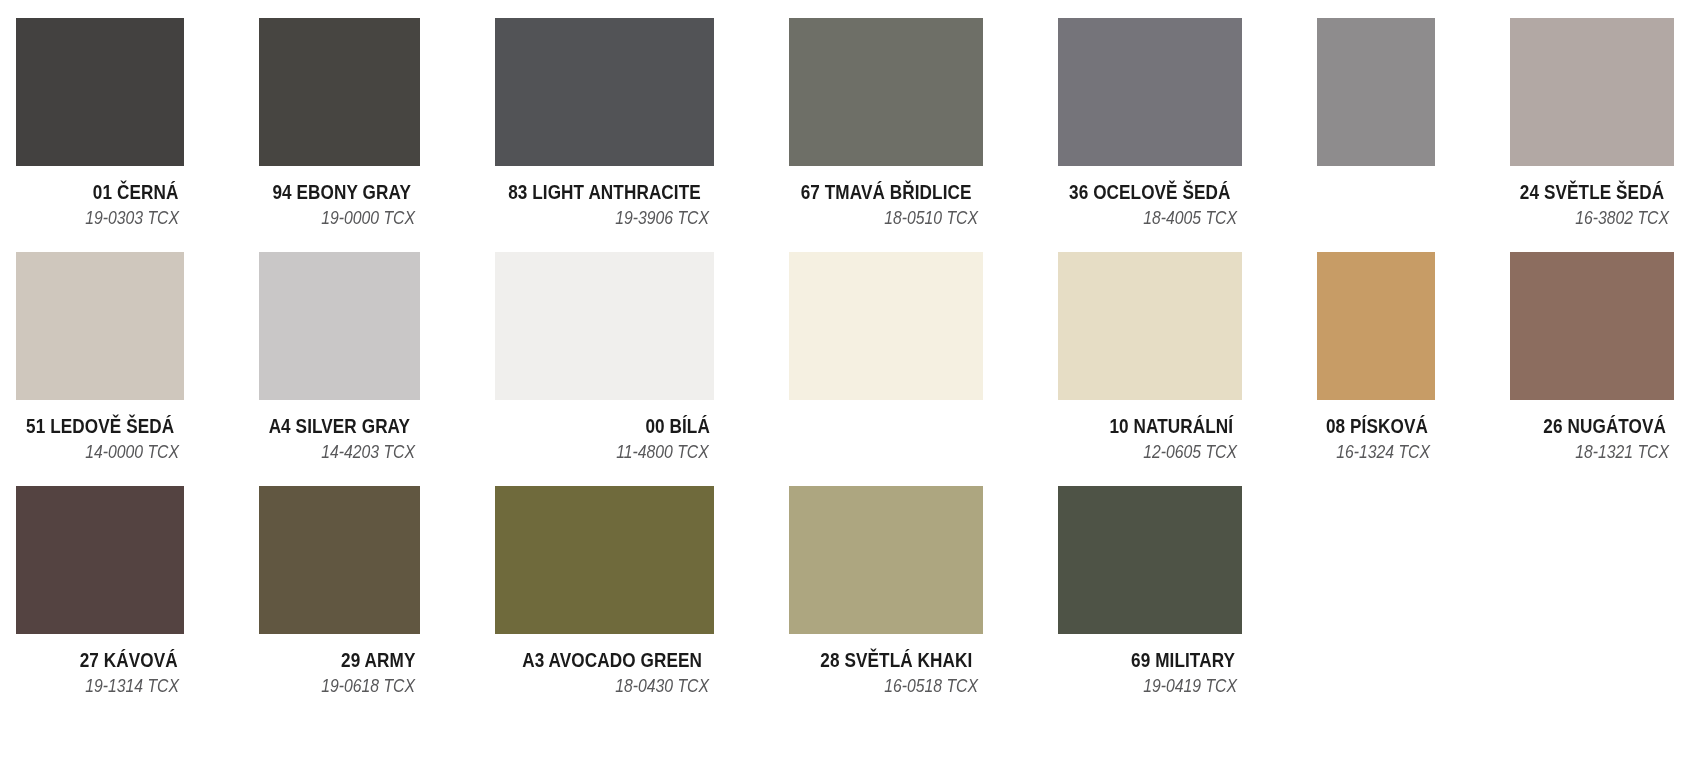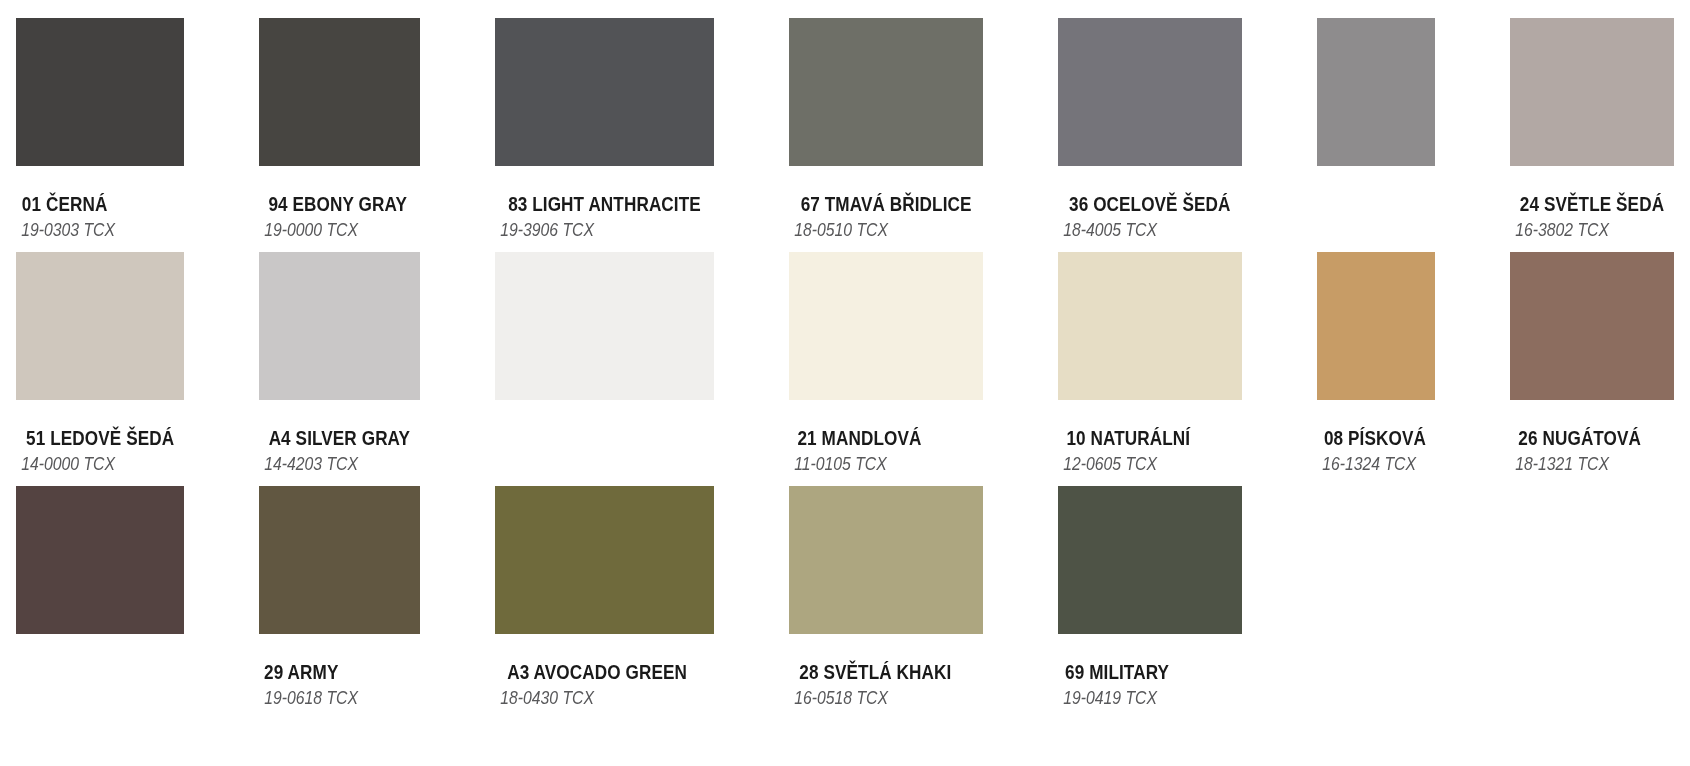--- a/index.html
+++ b/index.html
@@ -32,23 +32,23 @@
 
   .swatch-chip {
     width: 100%;
     height: 148px;
     flex: 0 0 148px;
   }
 
   .swatch-labels {
     display: flex;
     flex-direction: column;
-    align-items: flex-start;
+    align-items: flex-end;
     justify-content: flex-start;
-    padding-top: 28px;
+    padding-top: 16px;
   }
 
   .swatch-name {
     font-family: "Liberation Sans Narrow", "Liberation Sans", sans-serif;
     font-weight: bold;
     font-size: 19.5px;
     letter-spacing: 0.1px;
     color: #1a1a1a;
     text-align: center;
     white-space: nowrap;
@@ -127,27 +127,27 @@
     </div>
     <div class="swatch-cell">
       <div class="swatch-chip" style="background-color: rgb(201, 199, 199);"></div>
       <div class="swatch-labels">
         <div class="swatch-name">A4 SILVER GRAY</div>
         <div class="swatch-code">14-4203 TCX</div>
       </div>
     </div>
     <div class="swatch-cell">
       <div class="swatch-chip" style="background-color: rgb(240, 239, 237);"></div>
+      <div class="swatch-labels">
+        <div class="swatch-name">00 BÍLÁ</div>
+        <div class="swatch-code">11-4800 TCX</div>
+      </div>
     </div>
     <div class="swatch-cell">
       <div class="swatch-chip" style="background-color: rgb(245, 240, 225);"></div>
-      <div class="swatch-labels">
-        <div class="swatch-name">21 MANDLOVÁ</div>
-        <div class="swatch-code">11-0105 TCX</div>
-      </div>
     </div>
     <div class="swatch-cell">
       <div class="swatch-chip" style="background-color: rgb(230, 221, 197);"></div>
       <div class="swatch-labels">
         <div class="swatch-name">10 NATURÁLNÍ</div>
         <div class="swatch-code">12-0605 TCX</div>
       </div>
     </div>
     <div class="swatch-cell">
       <div class="swatch-chip" style="background-color: rgb(199, 156, 102);"></div>
@@ -158,20 +158,24 @@
     </div>
     <div class="swatch-cell">
       <div class="swatch-chip" style="background-color: rgb(140, 109, 95);"></div>
       <div class="swatch-labels">
         <div class="swatch-name">26 NUGÁTOVÁ</div>
         <div class="swatch-code">18-1321 TCX</div>
       </div>
     </div>
     <div class="swatch-cell">
       <div class="swatch-chip" style="background-color: rgb(84, 67, 65);"></div>
+      <div class="swatch-labels">
+        <div class="swatch-name">27 KÁVOVÁ</div>
+        <div class="swatch-code">19-1314 TCX</div>
+      </div>
     </div>
     <div class="swatch-cell">
       <div class="swatch-chip" style="background-color: rgb(97, 87, 65);"></div>
       <div class="swatch-labels">
         <div class="swatch-name">29 ARMY</div>
         <div class="swatch-code">19-0618 TCX</div>
       </div>
     </div>
     <div class="swatch-cell">
       <div class="swatch-chip" style="background-color: rgb(111, 106, 60);"></div>

